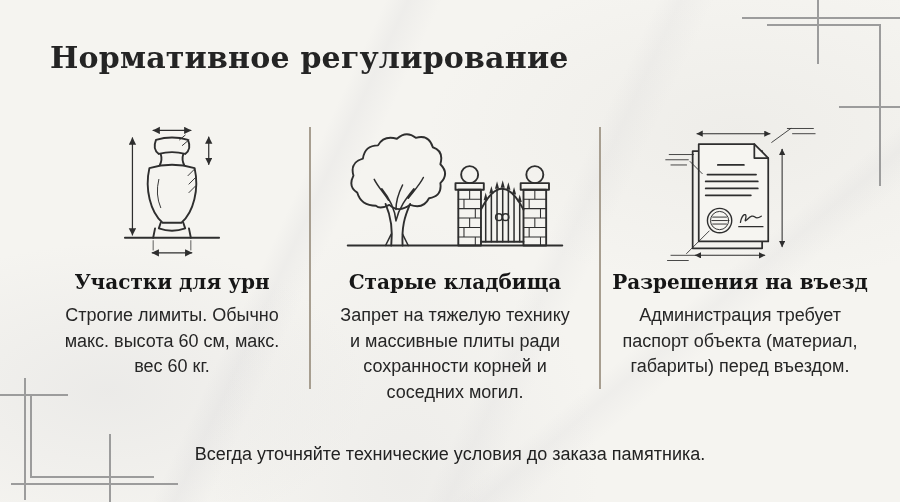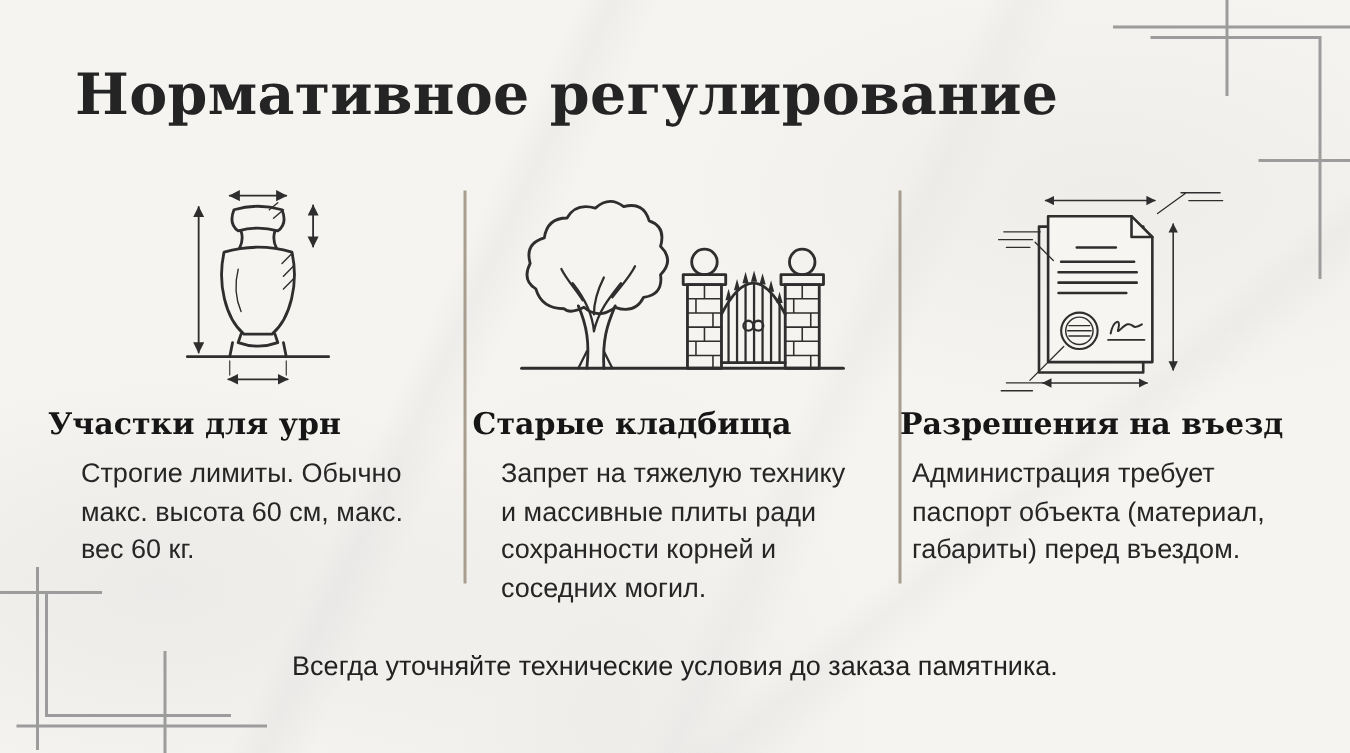--- a/index.html
+++ b/index.html
@@ -12,44 +12,44 @@
       radial-gradient(ellipse 420px 240px at 12% 78%, rgba(185,185,192,.16), transparent 62%),
       radial-gradient(ellipse 520px 260px at 82% 26%, rgba(190,188,184,.12), transparent 60%),
       radial-gradient(ellipse 300px 400px at 45% 95%, rgba(186,186,192,.12), transparent 65%),
       linear-gradient(115deg, transparent 34%, rgba(176,176,186,.10) 36%, transparent 39%, transparent 58%, rgba(176,176,186,.08) 60%, transparent 63%),
       linear-gradient(140deg, transparent 70%, rgba(176,176,186,.09) 72%, transparent 75%),
       #f5f4f0;
   }
   .title{
     position:absolute;left:50px;top:40px;
     font-family:"DejaVu Serif","Liberation Serif",serif;
-    font-weight:700;font-size:38px;color:#242424;letter-spacing:.2px;
+    font-weight:700;font-size:30px;color:#242424;letter-spacing:.2px;
   }
-  .col{position:absolute;top:126px;width:280px;}
+  .col{position:absolute;top:126px;width:280px;text-align:center;}
   .col-1{left:32px;}
   .col-2{left:315px;}
   .col-3{left:600px;}
   .icon-slot{height:136px;display:flex;align-items:center;justify-content:center;}
   .col h3{
     margin:8px 0 0 0;
     font-family:"DejaVu Serif","Liberation Serif",serif;
     font-weight:700;font-size:20px;color:#161616;
   }
   .col p{
     margin:9px auto 0 auto;
     font-size:18px;line-height:1.42;color:#262626;
   }
   .col-1 p{max-width:236px;}
   .col-2 p{max-width:242px;}
   .col-3 p{max-width:264px;}
   .divider{position:absolute;top:127px;width:1.5px;height:262px;background:#a79e90;}
   .divider.d1{left:309px;}
   .divider.d2{left:599px;}
   .footer-note{
-    position:absolute;left:0;top:434px;width:900px;text-align:center;
+    position:absolute;left:0;top:444px;width:900px;text-align:center;
     font-size:18px;color:#222;
   }
   .decor{position:absolute;background:#9c9c9c;}
   .decor.h{height:1.5px;}
   .decor.v{width:1.5px;}
   svg{display:block;}
   svg .ln{stroke:#2e2e2e;fill:none;stroke-linecap:round;stroke-linejoin:round;}
 </style>
 </head>
 <body>

